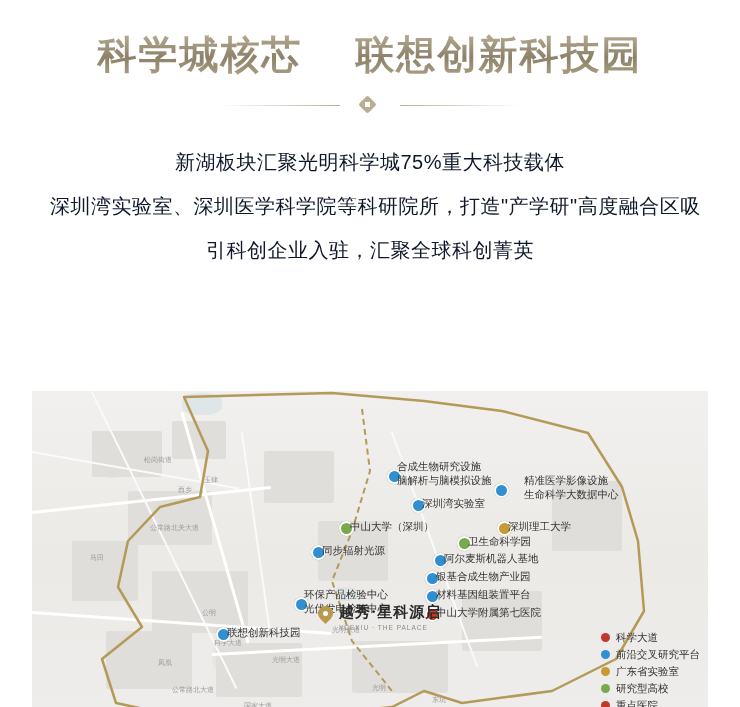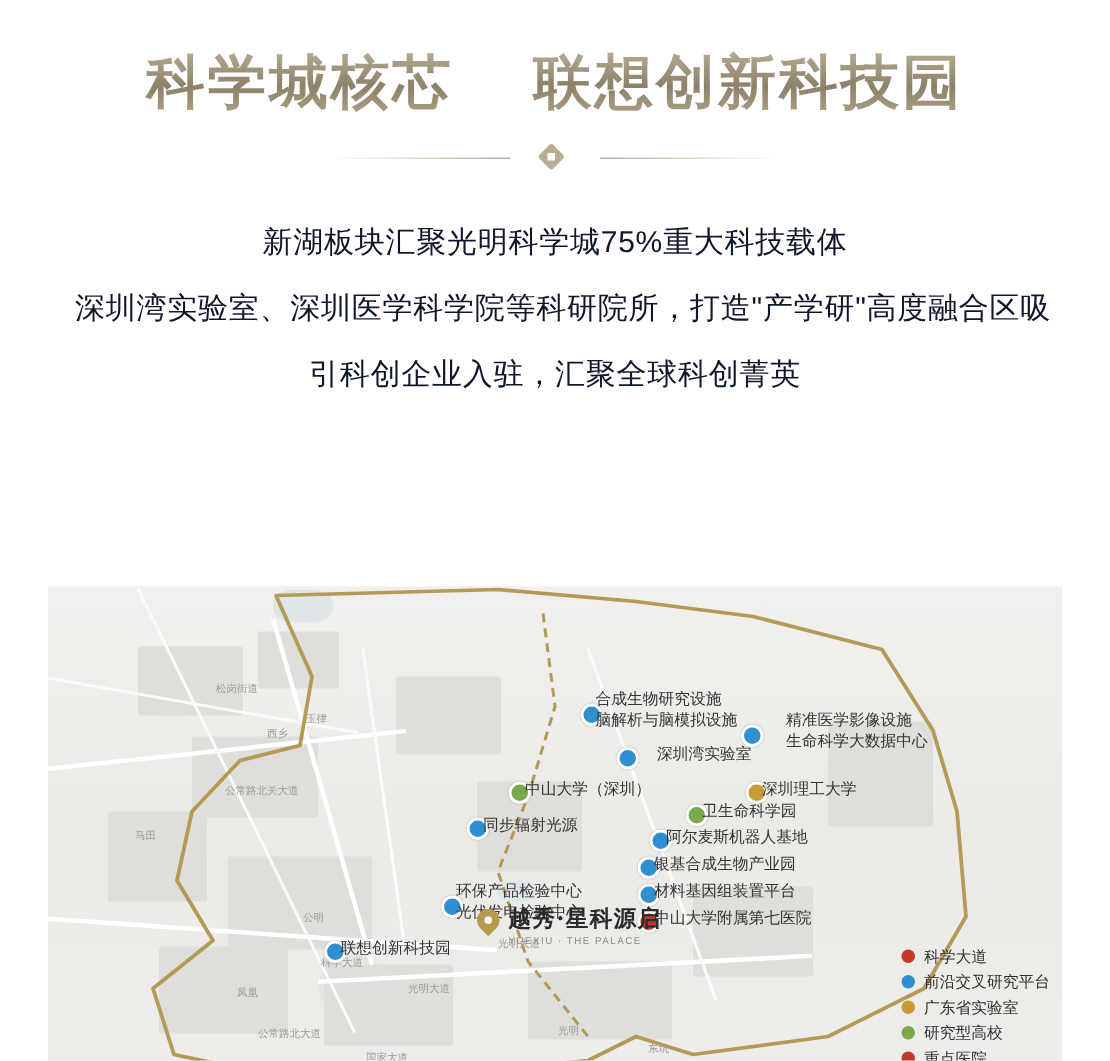--- a/index.html
+++ b/index.html
@@ -291,21 +291,21 @@
         <div class="labelgroup" style="left: 365px; top: 68px;">
           <div>合成生物研究设施</div>
           <div>脑解析与脑模拟设施</div>
         </div>
         <div class="pin" style="left: 462px; top: 92px; background: rgb(47, 143, 208);"></div>
         <div class="labelgroup" style="left: 492px; top: 82px;">
           <div>精准医学影像设施</div>
           <div>生命科学大数据中心</div>
         </div>
         <div class="pin" style="left: 379px; top: 107px; background: rgb(47, 143, 208);"></div>
-        <div class="labelgroup" style="left: 406px; top: 105px;">
+        <div class="labelgroup" style="left: 390px; top: 105px;">
           <div>深圳湾实验室</div>
         </div>
         <div class="pin" style="left: 307px; top: 130px; background: rgb(122, 168, 79);"></div>
         <div class="labelgroup" style="left: 318px; top: 128px;">
           <div>中山大学（深圳）</div>
         </div>
         <div class="pin" style="left: 465px; top: 130px; background: rgb(200, 154, 51);"></div>
         <div class="labelgroup" style="left: 476px; top: 128px;">
           <div>深圳理工大学</div>
         </div>

